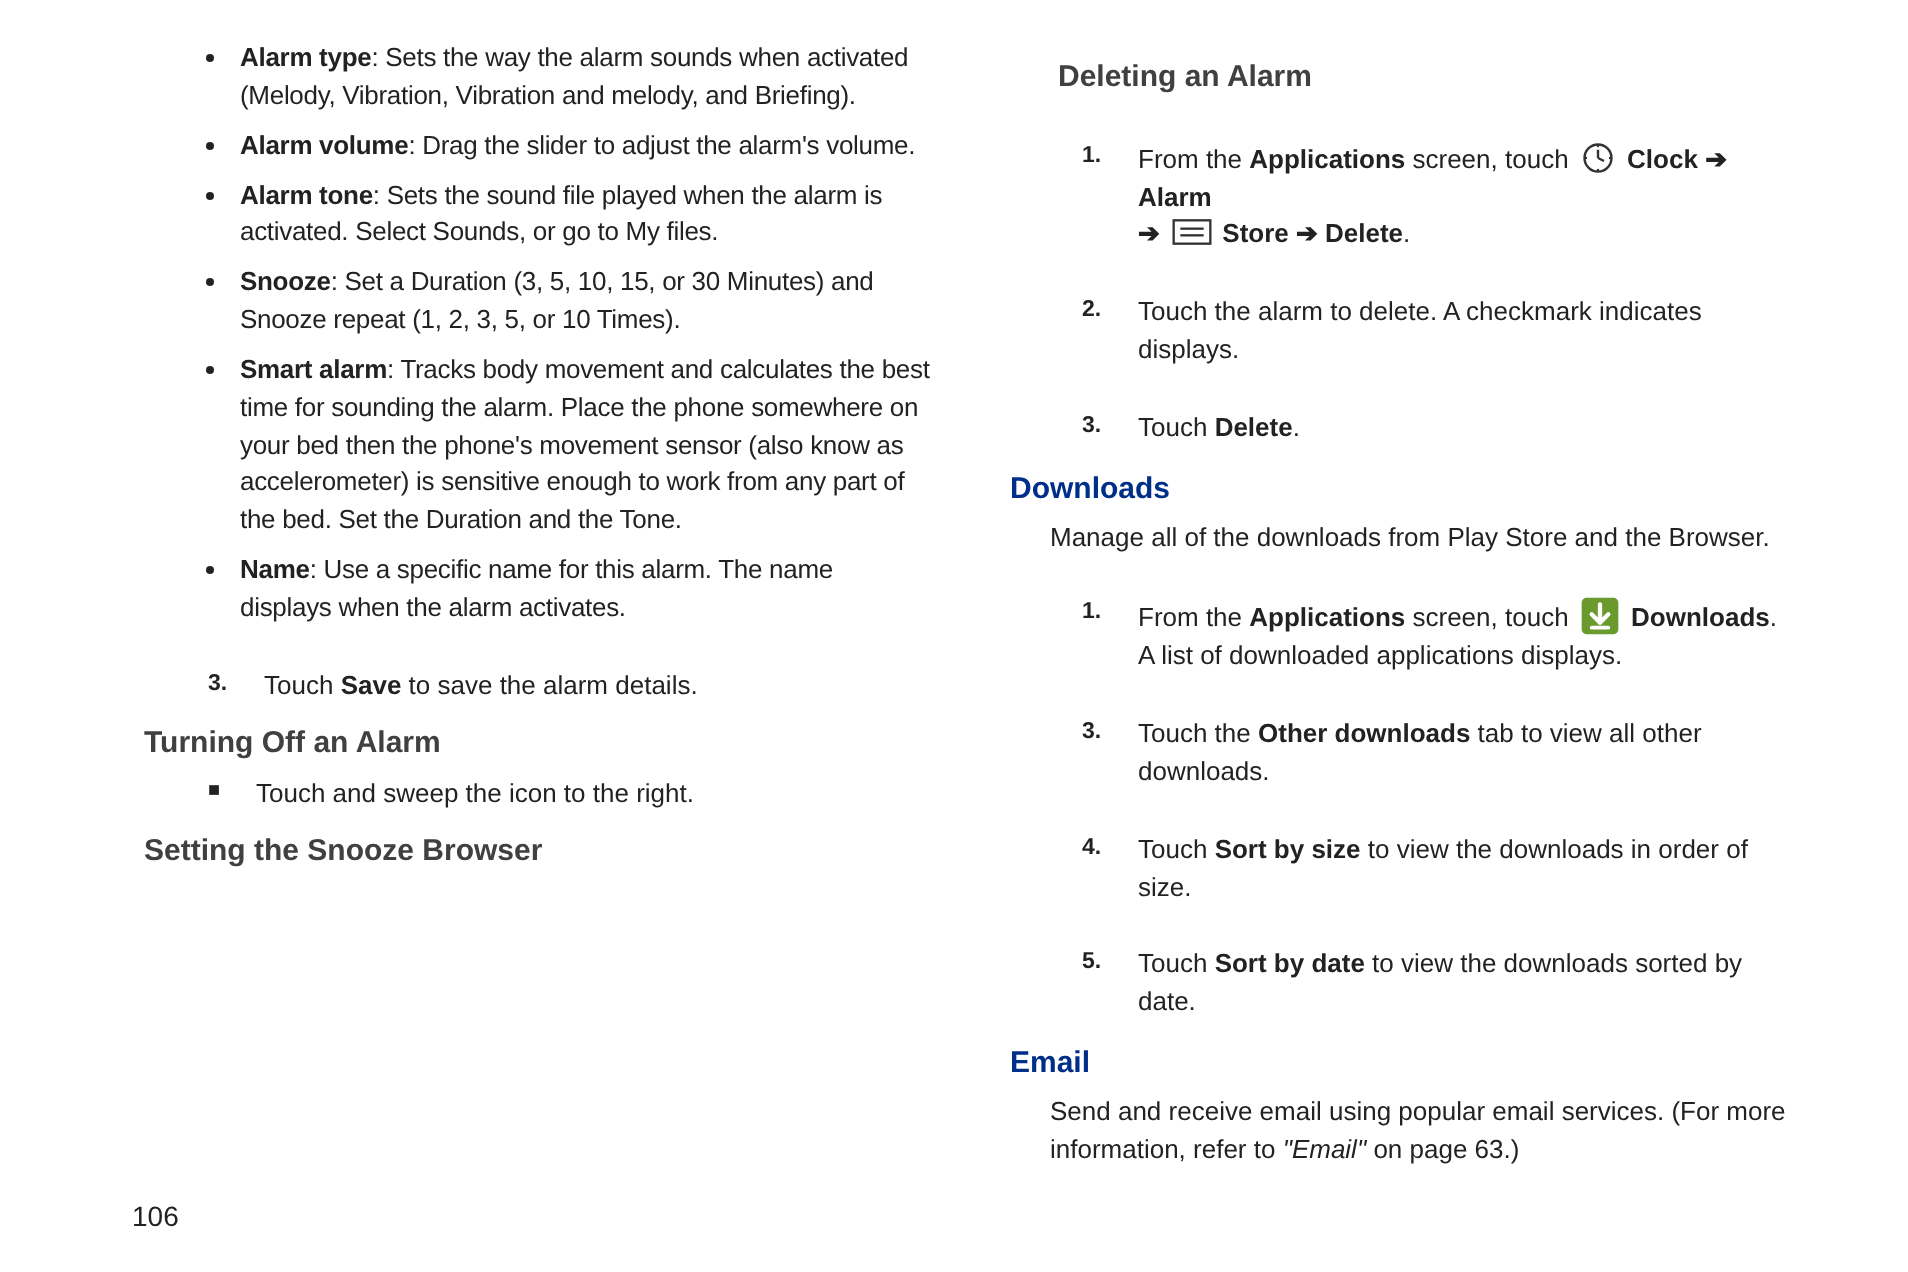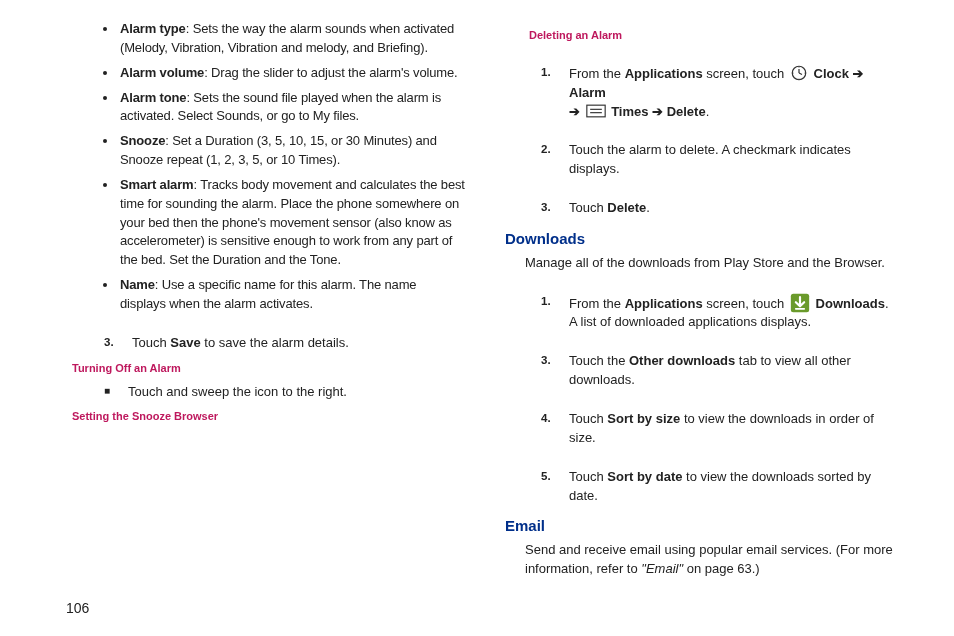--- a/index.html
+++ b/index.html
@@ -8,21 +8,21 @@
   .col { flex: 1; font-size: 13px; line-height: 1.45; }
   .col1 { padding-left: 40px; }
   .col2 { padding-left: 0; }
   .bullets { padding-left: 26px; }
   .bullets li { list-style: disc; margin-bottom: 6px; padding-left: 2px; font-family: "Helvetica Condensed", Arial, sans-serif; letter-spacing: -0.15px; }
   .ol { padding-left: 36px; }
   .ol li { list-style: none; position: relative; margin-bottom: 6px; padding-left: 4px; margin-top: 20px; }
   .ol li::before { content: attr(data-num); position: absolute; left: -24px; top: 0; font-weight: bold; font-size: 11.5px; }
   .sq { padding-left: 36px; position: relative; margin-bottom: 6px; }
   .sq::before { content: "■"; position: absolute; left: 12px; top: 1px; font-size: 10px; }
-  .h-sub  { color: #be185d; font-weight: bold; font-size: 11px; margin: 8px 0 6px -20px; }
+  .h-sub  { color: #404040; font-weight: bold; font-size: 15px; margin: 8px 0 6px -20px; }
   .h-main { color: #002f8a; font-weight: bold; font-size: 15px; margin: 10px 0 4px -24px; }
   .intro { margin: 0 0 6px -4px; }
   b { font-weight: bold; }
   i { font-style: italic; }
   .arrow { font-weight: bold; }
   .icon { display: inline-block; vertical-align: -4px; margin: 0 2px; }
   .icon-clock { width: 18px; height: 18px; }
   .icon-menu { width: 20px; height: 14px; vertical-align: -2px; }
   .icon-down { width: 20px; height: 20px; vertical-align: -5px; }
   .icon-email { width: 20px; height: 20px; vertical-align: -5px; }
@@ -68,21 +68,21 @@
         </span>
         <b> Clock </b><span class="arrow">➔</span><b> Alarm </b><br>
         <span class="arrow">➔</span>
         <span class="icon icon-menu">
           <svg viewBox="0 0 24 16" width="20" height="14">
               <rect x="1" y="1" width="22" height="14" fill="none" stroke="#333" stroke-width="1.4"></rect>
               <line x1="5" y1="6" x2="19" y2="6" stroke="#333" stroke-width="1.4"></line>
               <line x1="5" y1="10" x2="19" y2="10" stroke="#333" stroke-width="1.4"></line>
             </svg>
         </span>
-        <b> Times </b><span class="arrow">➔</span><b> Delete</b><span>.</span>
+        <b> Store </b><span class="arrow">➔</span><b> Delete</b><span>.</span>
       </li>
       <li data-num="2.">Touch the alarm to delete. A checkmark indicates displays.</li>
       <li data-num="3."><span>Touch </span><b>Delete</b><span>.</span></li>
     </ol>
 
     <div class="h-main">Downloads</div>
     <div class="intro">Manage all of the downloads from Play Store and the Browser.</div>
     <ol class="ol">
       <li data-num="1.">
         <span>From the </span><b>Applications</b><span> screen, touch </span>

